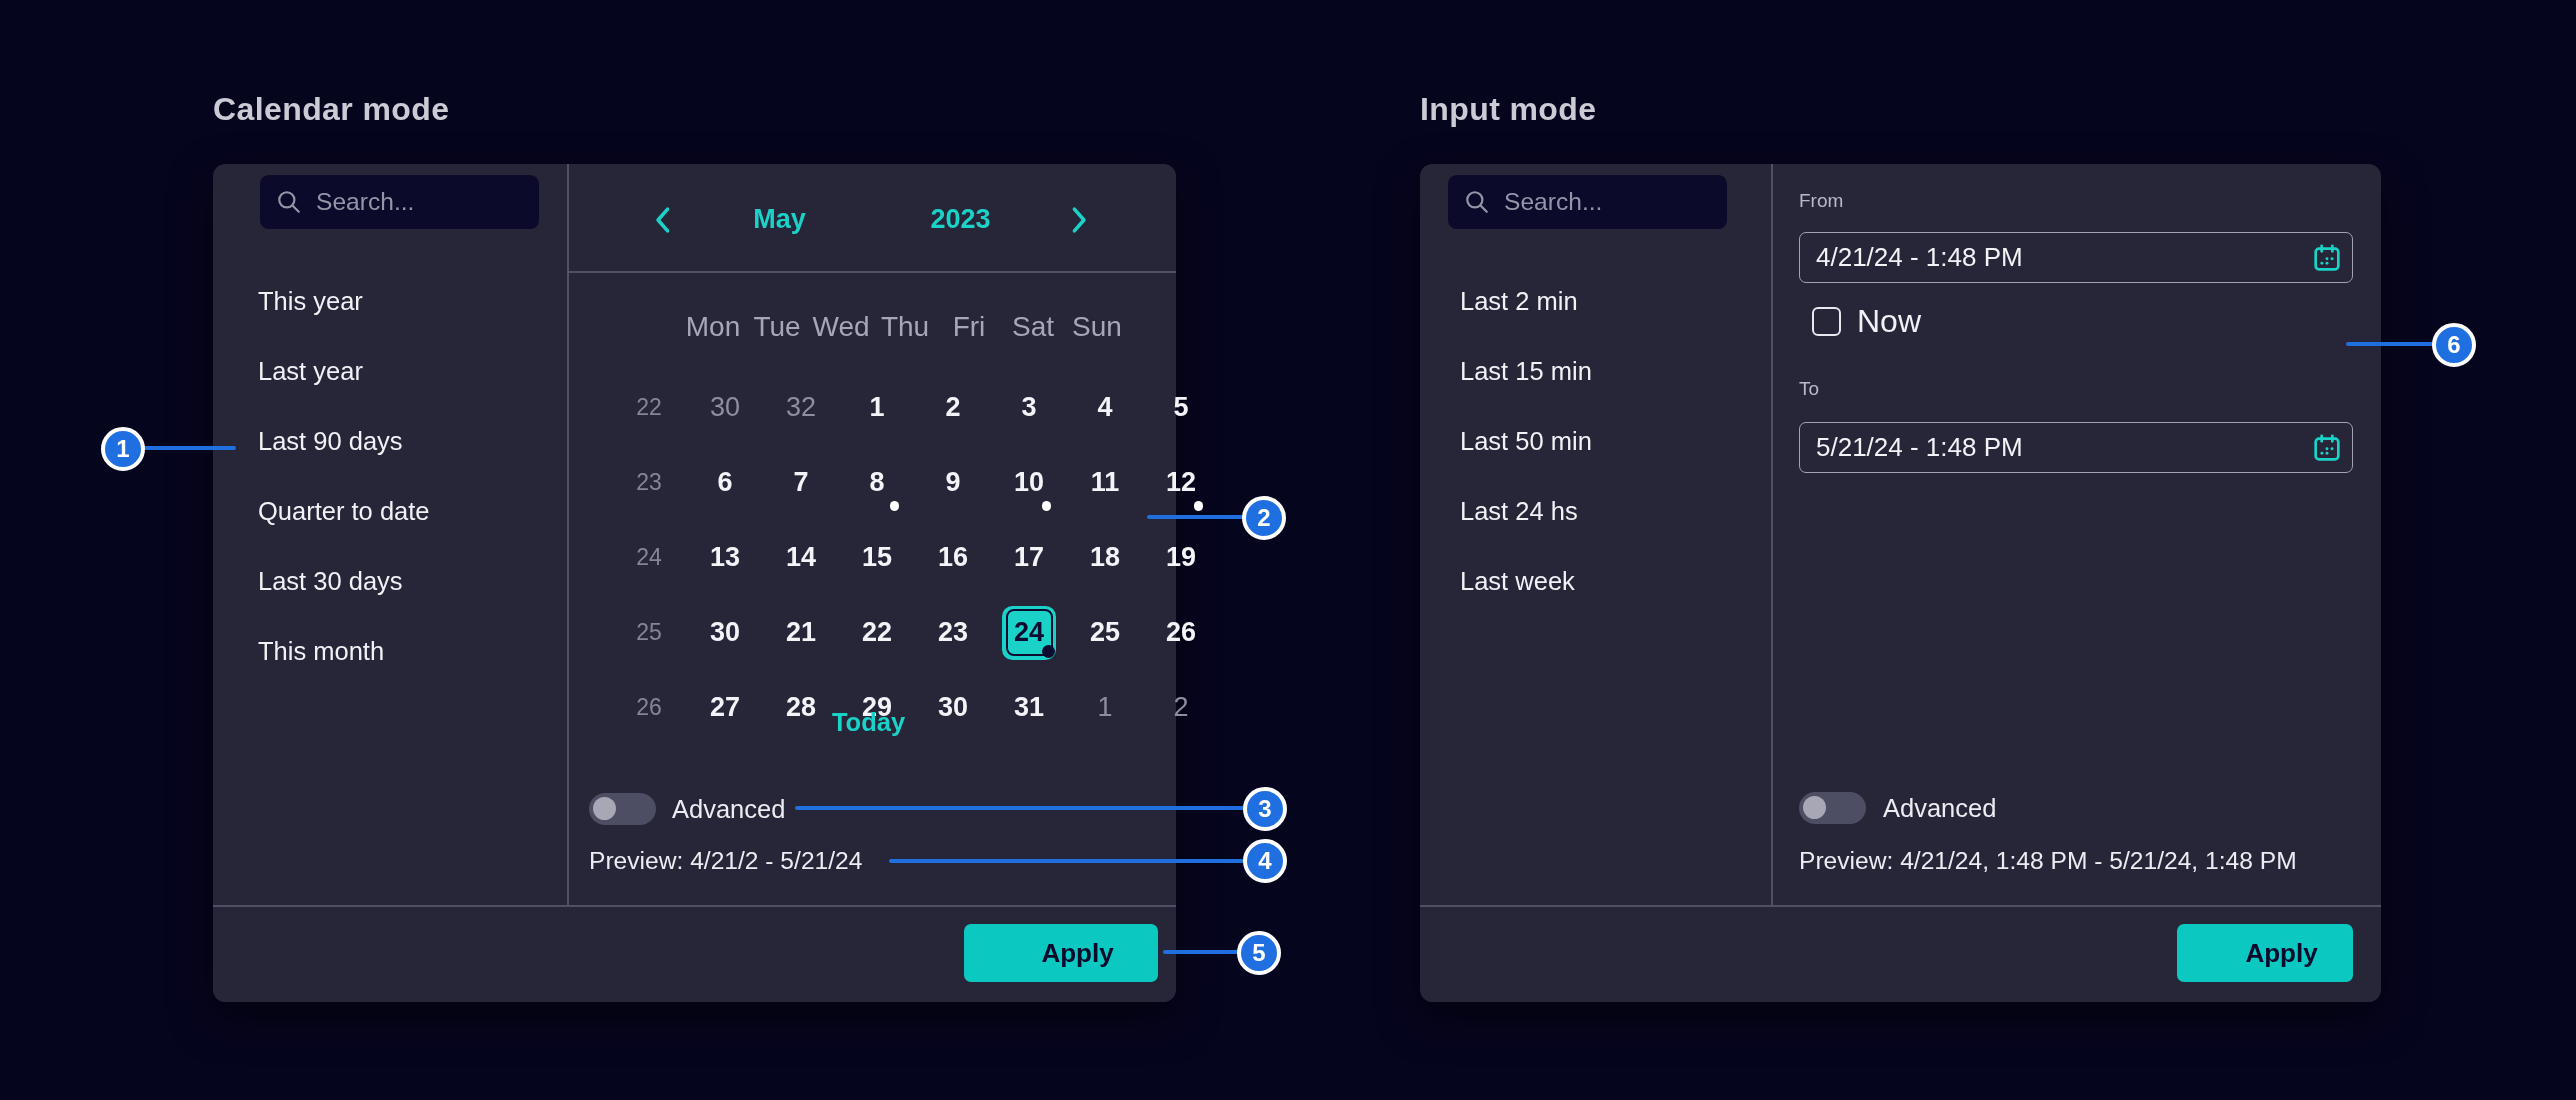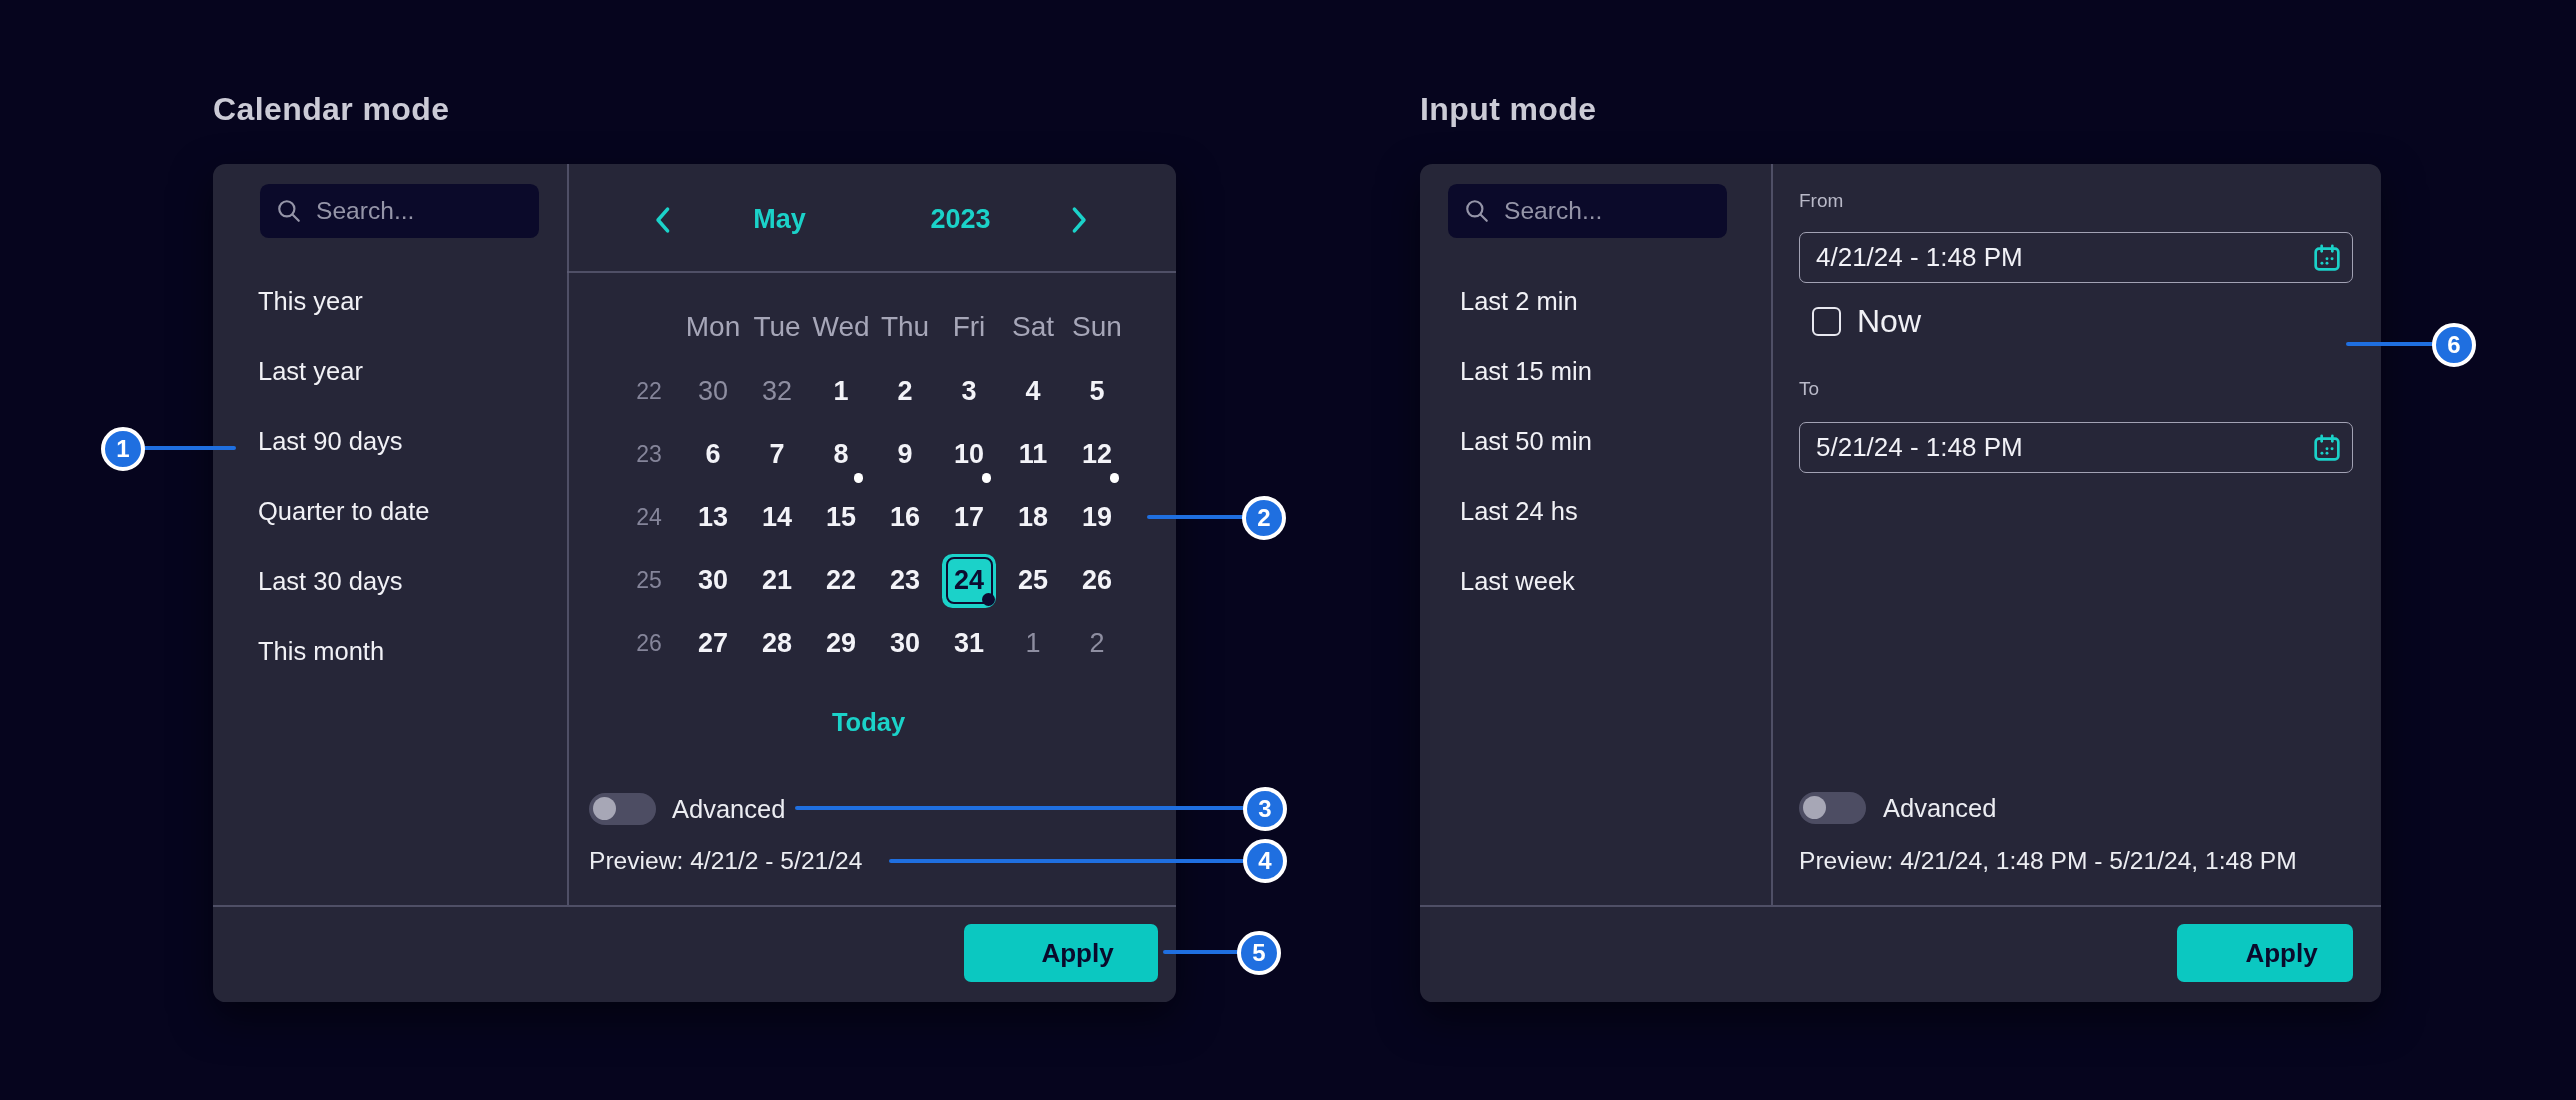--- a/index.html
+++ b/index.html
@@ -15,21 +15,21 @@
   .stage{position:relative;width:2576px;height:1101px;}
 
   .mode-title{position:absolute;top:91px;font-size:32px;font-weight:700;color:#cbcbd6;letter-spacing:0.4px;text-align:center;}
   .t1{left:213px;} .t2{left:1420px;}
 
   .panel{position:absolute;top:164px;height:838px;background:var(--panel);border-radius:12.3px;
          box-shadow:0 16px 40px rgba(0,0,0,.5);}
   .p1{left:213px;width:963px;} .p2{left:1420px;width:961px;}
 
   
-  .search{position:absolute;top:20px;width:279px;height:54px;background:var(--input-bg);
+  .search{position:absolute;top:11px;width:279px;height:54px;background:var(--input-bg);
           border-radius:8.8px;display:flex;align-items:center;}
   .p1 .search{left:47px;} .p2 .search{left:28px;}
   .search svg{margin-left:16px;flex:0 0 auto;}
   .search input{flex:1;background:transparent;border:none;outline:none;color:var(--text);
                 font-size:24.6px;font-family:inherit;margin-left:14px;width:176px;}
   .search input::placeholder{color:#9595a8;}
 
   
   .presets{position:absolute;top:102px;list-style:none;}
   .presets-1{left:0;width:351px;}
@@ -49,21 +49,21 @@
            display:flex;align-items:center;justify-content:center;}
   .nav-prev{left:431px;} .nav-next{left:846px;}
   .month-label,.year-label{position:absolute;top:40px;width:149px;text-align:center;
            font-size:27px;font-weight:700;color:var(--accent);cursor:pointer;}
   .month-label{left:492px;} .year-label{left:673px;}
 
   
   .dow-row,.cal-grid{position:absolute;left:404px;display:grid;grid-template-columns:repeat(8,64px);}
   .dow-row{top:145px;height:35px;}
   .dow{display:flex;align-items:center;justify-content:center;font-size:28px;color:var(--header-gray);}
-  .cal-grid{top:196px;grid-auto-rows:63px;}
+  .cal-grid{top:212px;grid-auto-rows:63px;gap:12px;}
   .week-num{display:flex;align-items:center;justify-content:center;font-size:23px;color:#85859a;}
   .day{position:relative;display:flex;align-items:center;justify-content:center;
        font-size:27px;font-weight:700;color:#f3f3f8;cursor:pointer;}
   .day.muted{color:var(--muted);font-weight:400;}
   .day.dot:not(.selected)::after{content:'';position:absolute;width:9.7px;height:9.7px;border-radius:50%;
        background:#fff;right:9.7px;bottom:3.5px;}
   .selbox{position:relative;width:54px;height:54px;background:var(--accent);border-radius:10.5px;
        display:flex;align-items:center;justify-content:center;color:var(--dark);}
   .selbox::before{content:'';position:absolute;inset:3.5px;border:2.6px solid var(--dark);border-radius:8px;}
   .selbox::after{content:'';position:absolute;width:13px;height:13px;border-radius:50%;

